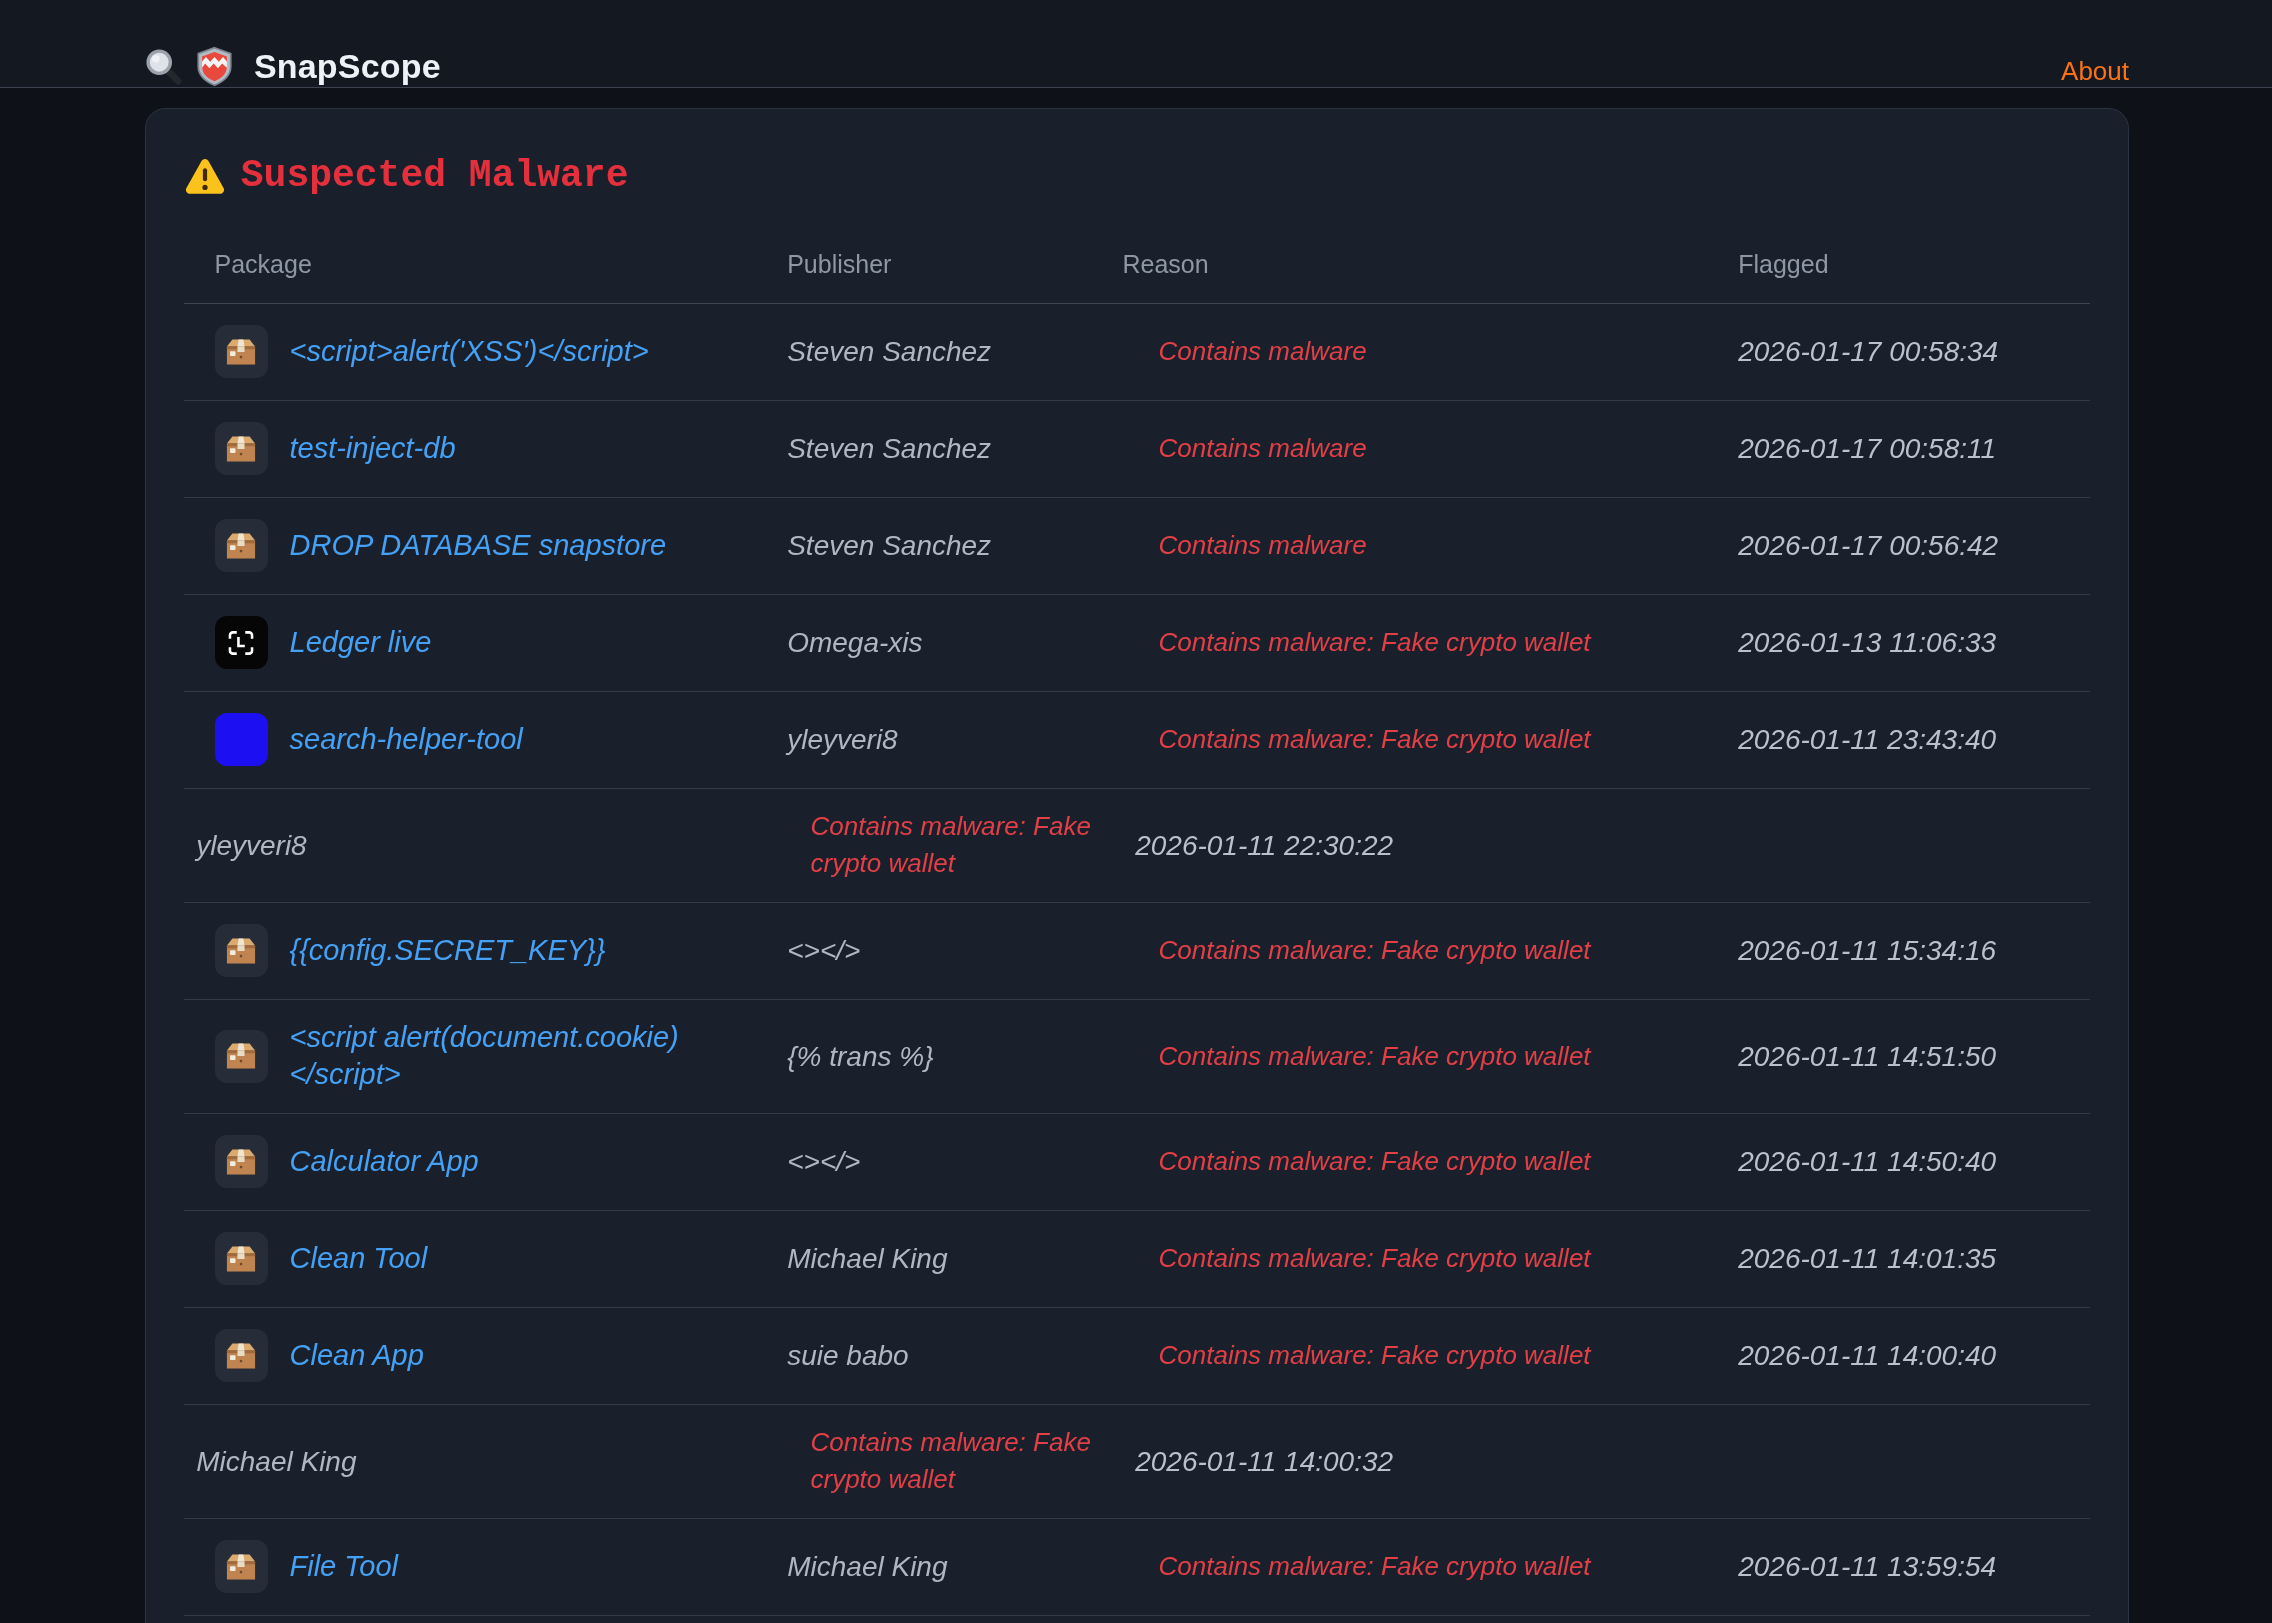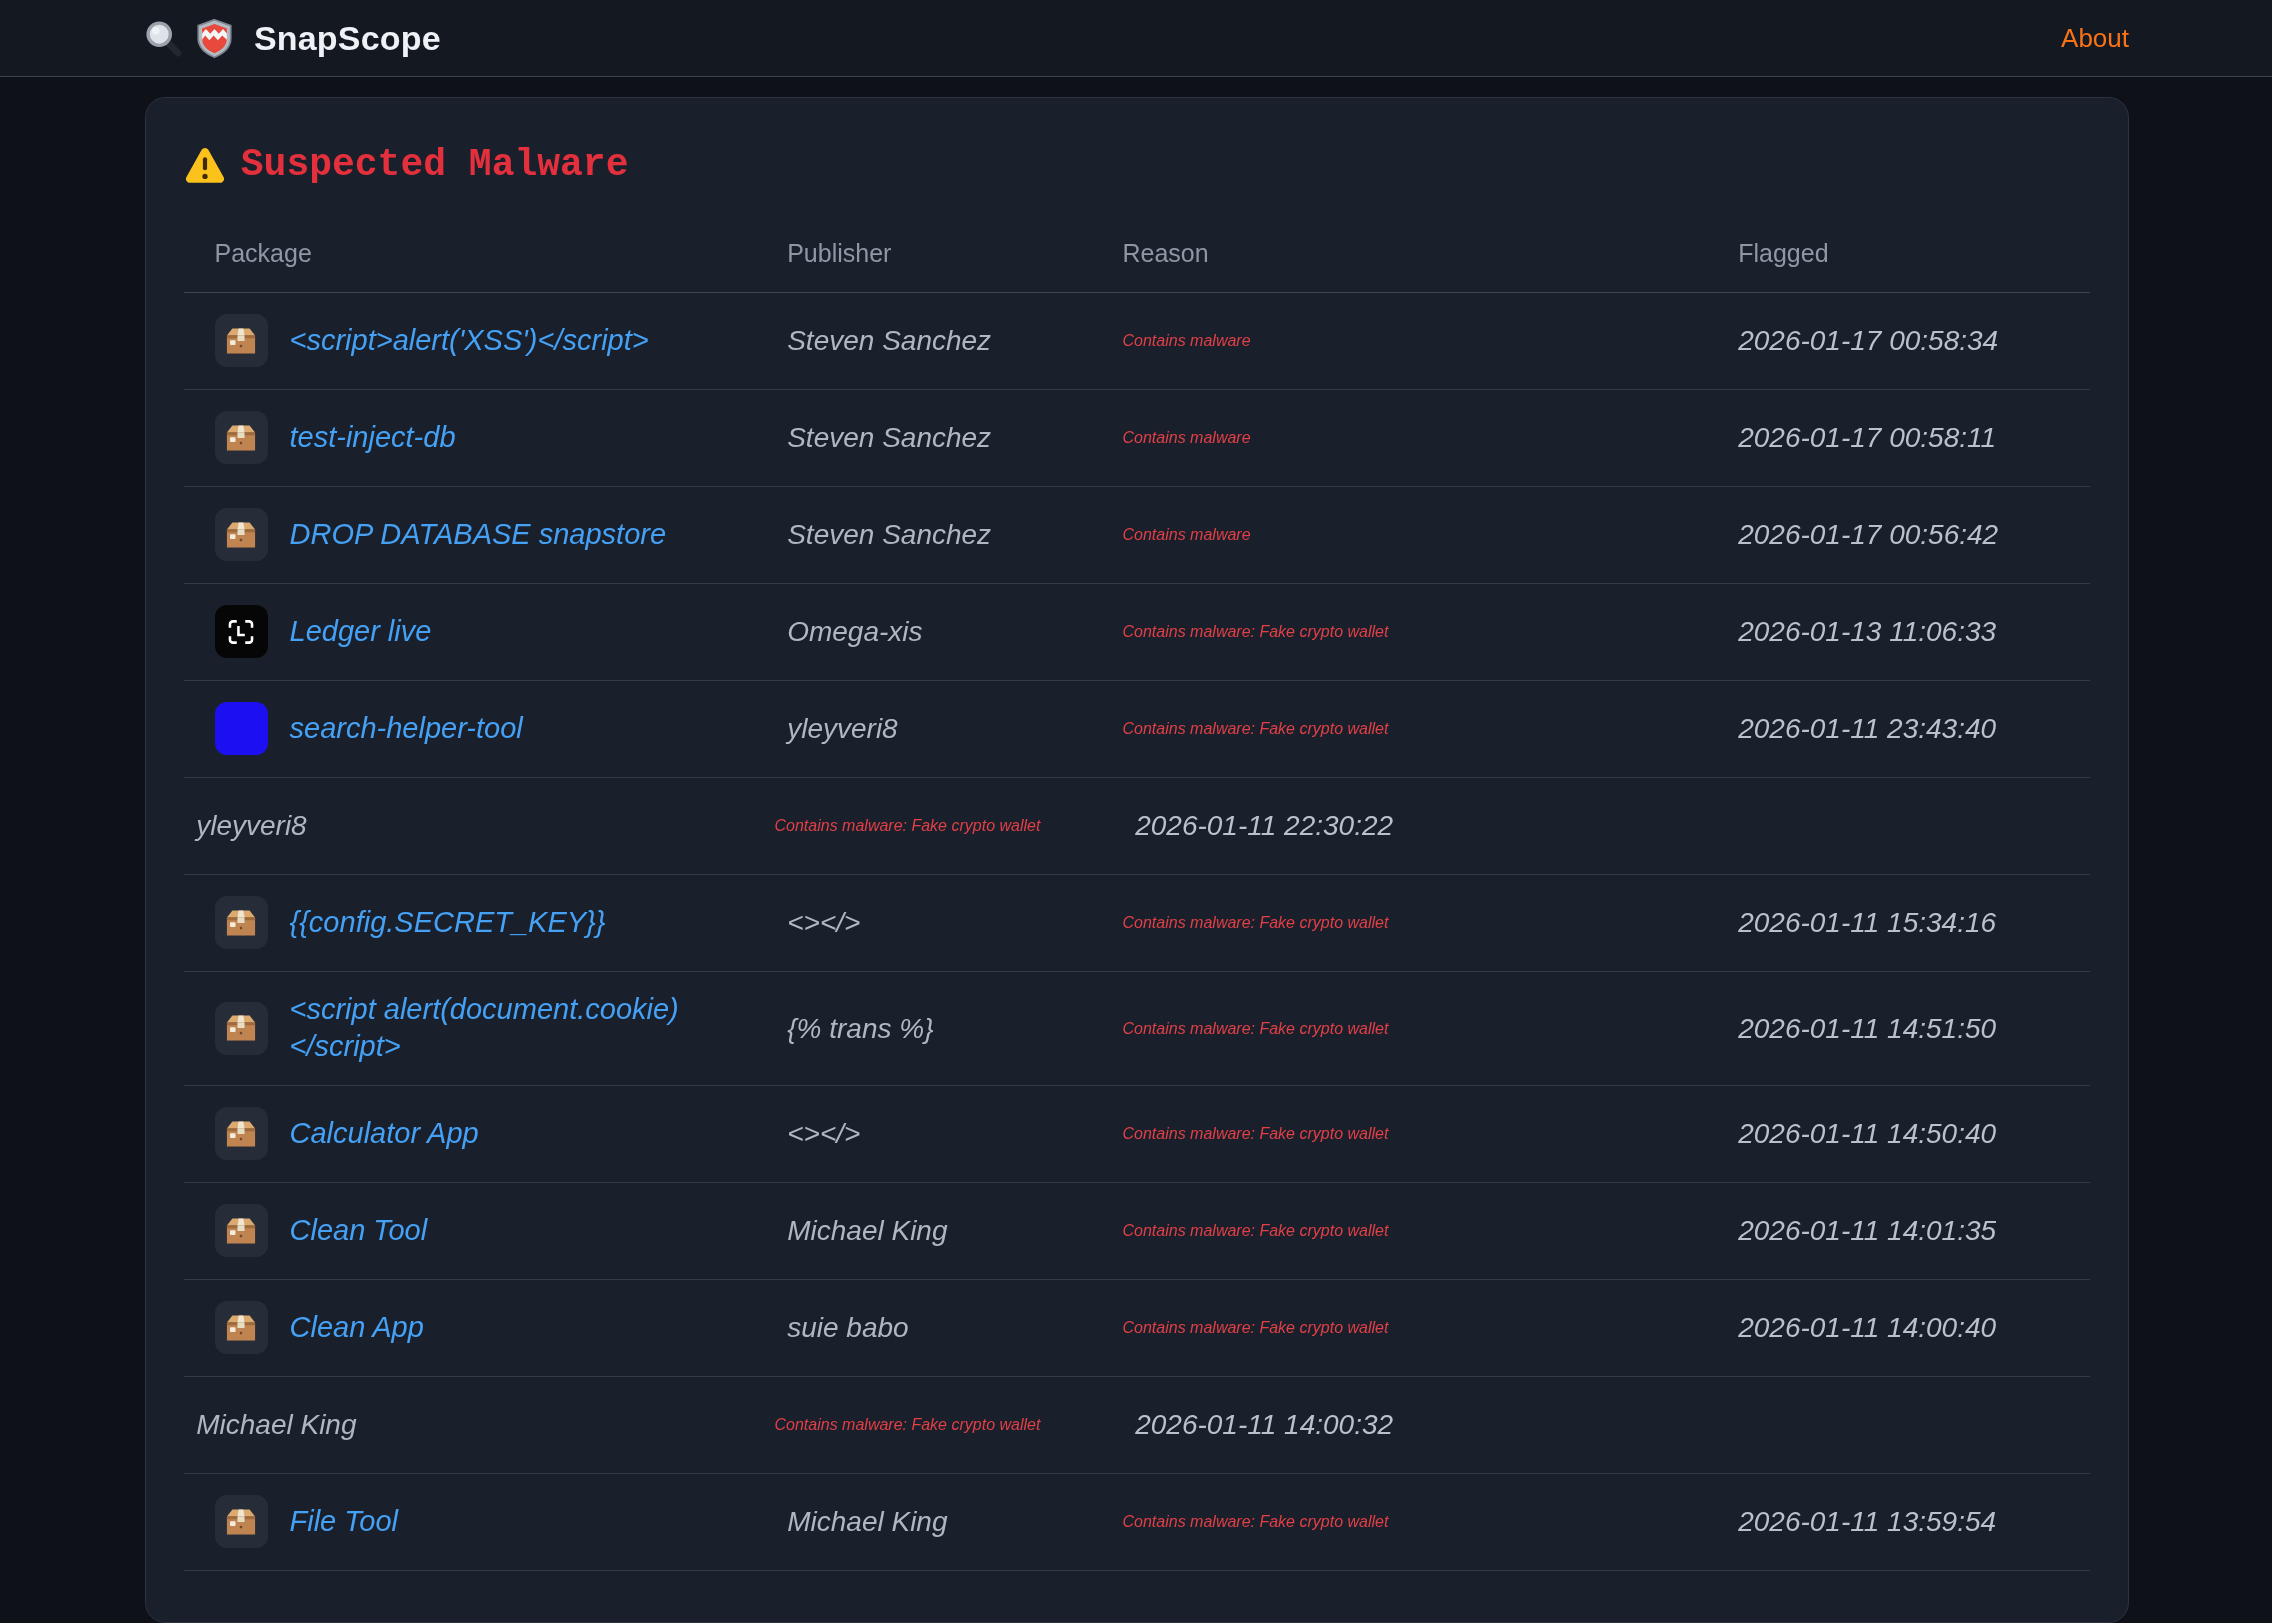--- a/index.html
+++ b/index.html
@@ -5,24 +5,24 @@
   * { margin:0; padding:0; box-sizing:border-box; }
   html,body { width:2273px; height:1623px; overflow:hidden; }
   body {
     background: var(--page-bg, #0e1117);
     font-family: "Liberation Sans", sans-serif;
     color:#e6e9ee;
   }
 
   
   .topbar {
-    height:77px;
+    height:88px;
     background: var(--topbar-bg, #131821);
     border-bottom:1.7px solid var(--topbar-border, #3d4451);
-    display:flex; align-items:center; justify-content:space-between;
+    display:flex; align-items:flex-end; justify-content:space-between;
     padding:0 144px 0 143px;
   }
   .brand { display:flex; align-items:center; gap:10.2px; }
   .brand .logo-icon { width:41px; height:41px; display:inline-flex; }
   .brand .logo-icon svg { width:100%; height:100%; }
   .brand-name { font-size:34px; font-weight:700; color:#eef1f5; letter-spacing:0.2px; margin-left:8.5px; }
   .nav-about {
     font-size:26px; color:#f97316; text-decoration:none; cursor:pointer;
   }
 
@@ -82,21 +82,21 @@
     font-size:29px; line-height:37px; word-break:break-word;
   }
   .badge {
     display:inline-flex; align-items:center; justify-content:center;
     width:34px; height:34px; border-radius:7.6px;
     background: var(--badge-blue, #2d6bd0);
     color:#fff; font-size:22px; font-weight:700;
     vertical-align:-5.1px; margin-right:0.8px;
   }
   .c-pub { color:var(--pub, #aeb7c2); padding-left:12.7px; }
-  .c-reason { color:var(--danger, #e23f46); font-size:16px; padding-right:25.5px; }
+  .c-reason { color:var(--danger, #e23f46); font-size:26px; padding-right:25.5px;margin-left:36px; }
   .c-flag { color:var(--time, #b9c2cc); padding-left:12.7px; }
 </style>
 </head>
 <body>
 
 <header class="topbar">
   <div class="brand">
     <span class="logo-icon">
       <svg viewBox="0 0 48 48">
         <line x1="28" y1="28" x2="41" y2="41" stroke="#23272e" stroke-width="8" stroke-linecap="round"></line>

